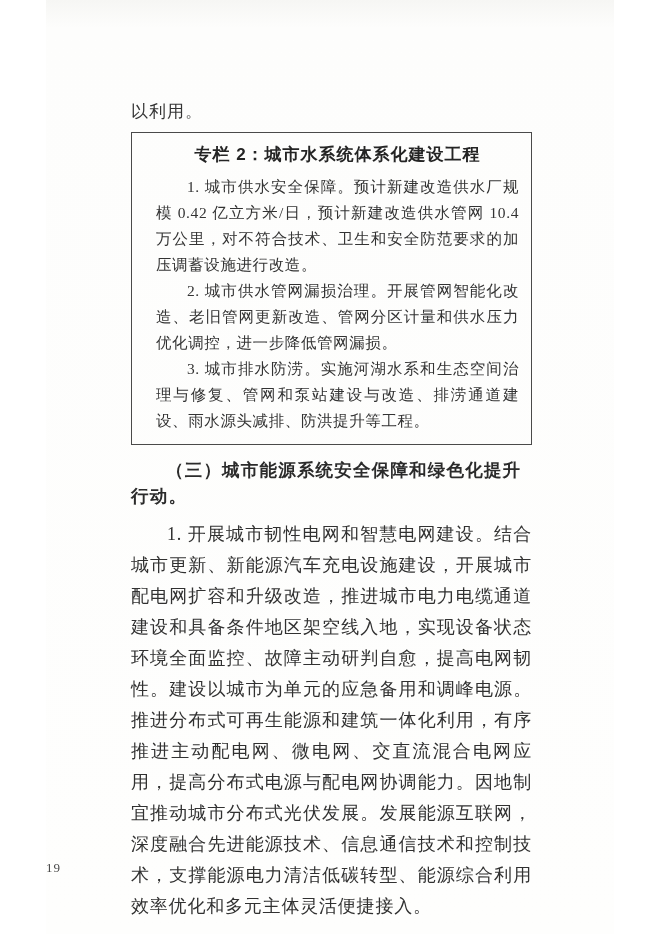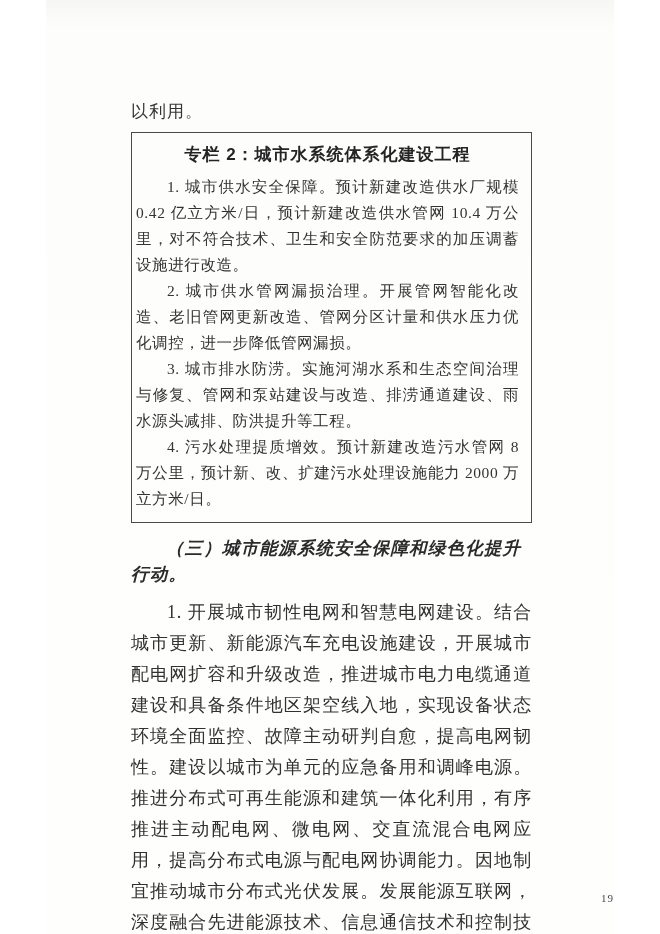--- a/index.html
+++ b/index.html
@@ -26,21 +26,21 @@
   }
   .intro {
     margin: 0 0 8px 0;
     font-size: 17px;
     line-height: 24px;
     letter-spacing: 1px;
     color: #343434;
   }
   .callout-box {
     border: 1px solid #4a4a4a;
-    padding: 8px 12px 10px 4px;
+    padding: 8px 12px 10px 24px;
     box-sizing: border-box;
     background: transparent;
   }
   .callout-title {
     margin: 2px 0 8px 0;
     text-align: center;
     font-family: "Liberation Sans", "DejaVu Sans", sans-serif;
     font-weight: 700;
     font-size: 17px;
     letter-spacing: 1px;
@@ -56,56 +56,54 @@
     color: #333333;
   }
   .section-heading {
     margin: 12px 0 0 0;
     text-indent: 2em;
     font-size: 17.5px;
     font-weight: 600;
     line-height: 26px;
     letter-spacing: 1.2px;
     color: #2b2b2b;
-    font-style: italic;
   }
   .body-paragraph {
     margin: 10px 0 0 0;
     text-indent: 2em;
     text-align: justify;
     font-size: 18px;
     line-height: 31px;
     letter-spacing: 0.8px;
     color: #313131;
   }
   .page-number {
     position: absolute;
     left: 0;
     right: 0;
-    top: 892px;
-    text-align: right;
-    font-size: 11px;
+    top: 860px;
+    text-align: left;
+    font-size: 13px;
     letter-spacing: 1px;
     color: #4a4a4a;
   }
 </style>
 </head>
 <body>
 
 <div class="page">
   <div class="content">
 
     <p class="intro">以利用。</p>
 
     <div class="callout-box">
       <div class="callout-title">专栏 2：城市水系统体系化建设工程</div>
       <p class="callout-item">1. 城市供水安全保障。预计新建改造供水厂规模 0.42 亿立方米/日，预计新建改造供水管网 10.4 万公里，对不符合技术、卫生和安全防范要求的加压调蓄设施进行改造。</p>
       <p class="callout-item">2. 城市供水管网漏损治理。开展管网智能化改造、老旧管网更新改造、管网分区计量和供水压力优化调控，进一步降低管网漏损。</p>
       <p class="callout-item">3. 城市排水防涝。实施河湖水系和生态空间治理与修复、管网和泵站建设与改造、排涝通道建设、雨水源头减排、防洪提升等工程。</p>
-      <p class="callout-item">4. 污水处理提质增效。预计新建改造污水管网 8 万公里，预计新、改、扩建污水处理设施能力 2000 万立方米/日。</p>
     </div>
 
     <h3 class="section-heading">（三）城市能源系统安全保障和绿色化提升行动。</h3>
 
     <p class="body-paragraph">1. 开展城市韧性电网和智慧电网建设。结合城市更新、新能源汽车充电设施建设，开展城市配电网扩容和升级改造，推进城市电力电缆通道建设和具备条件地区架空线入地，实现设备状态环境全面监控、故障主动研判自愈，提高电网韧性。建设以城市为单元的应急备用和调峰电源。推进分布式可再生能源和建筑一体化利用，有序推进主动配电网、微电网、交直流混合电网应用，提高分布式电源与配电网协调能力。因地制宜推动城市分布式光伏发展。发展能源互联网，深度融合先进能源技术、信息通信技术和控制技术，支撑能源电力清洁低碳转型、能源综合利用效率优化和多元主体灵活便捷接入。</p>
 
   </div>
 
   <div class="page-number">19</div>
 </div>

